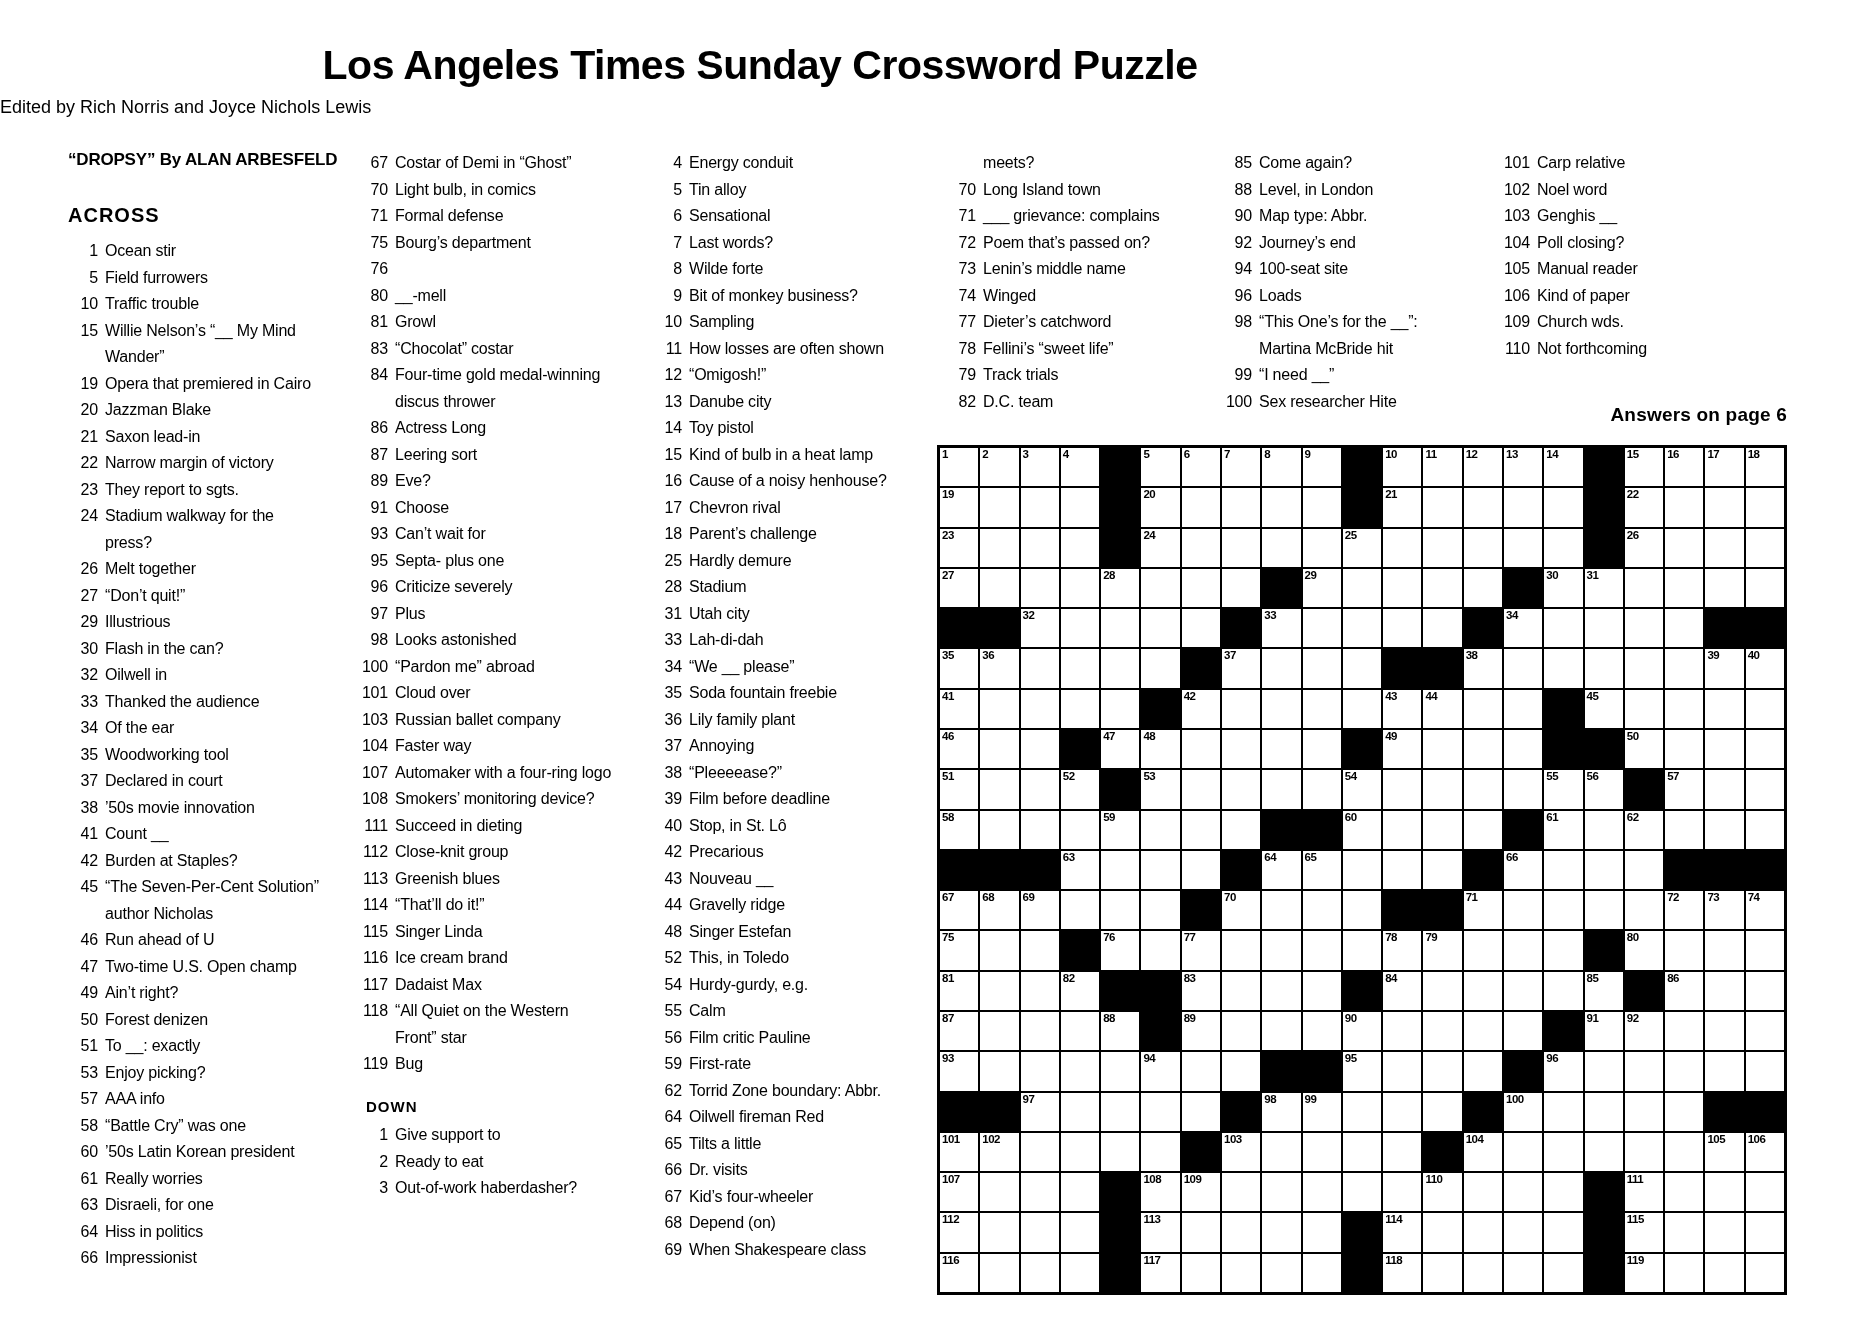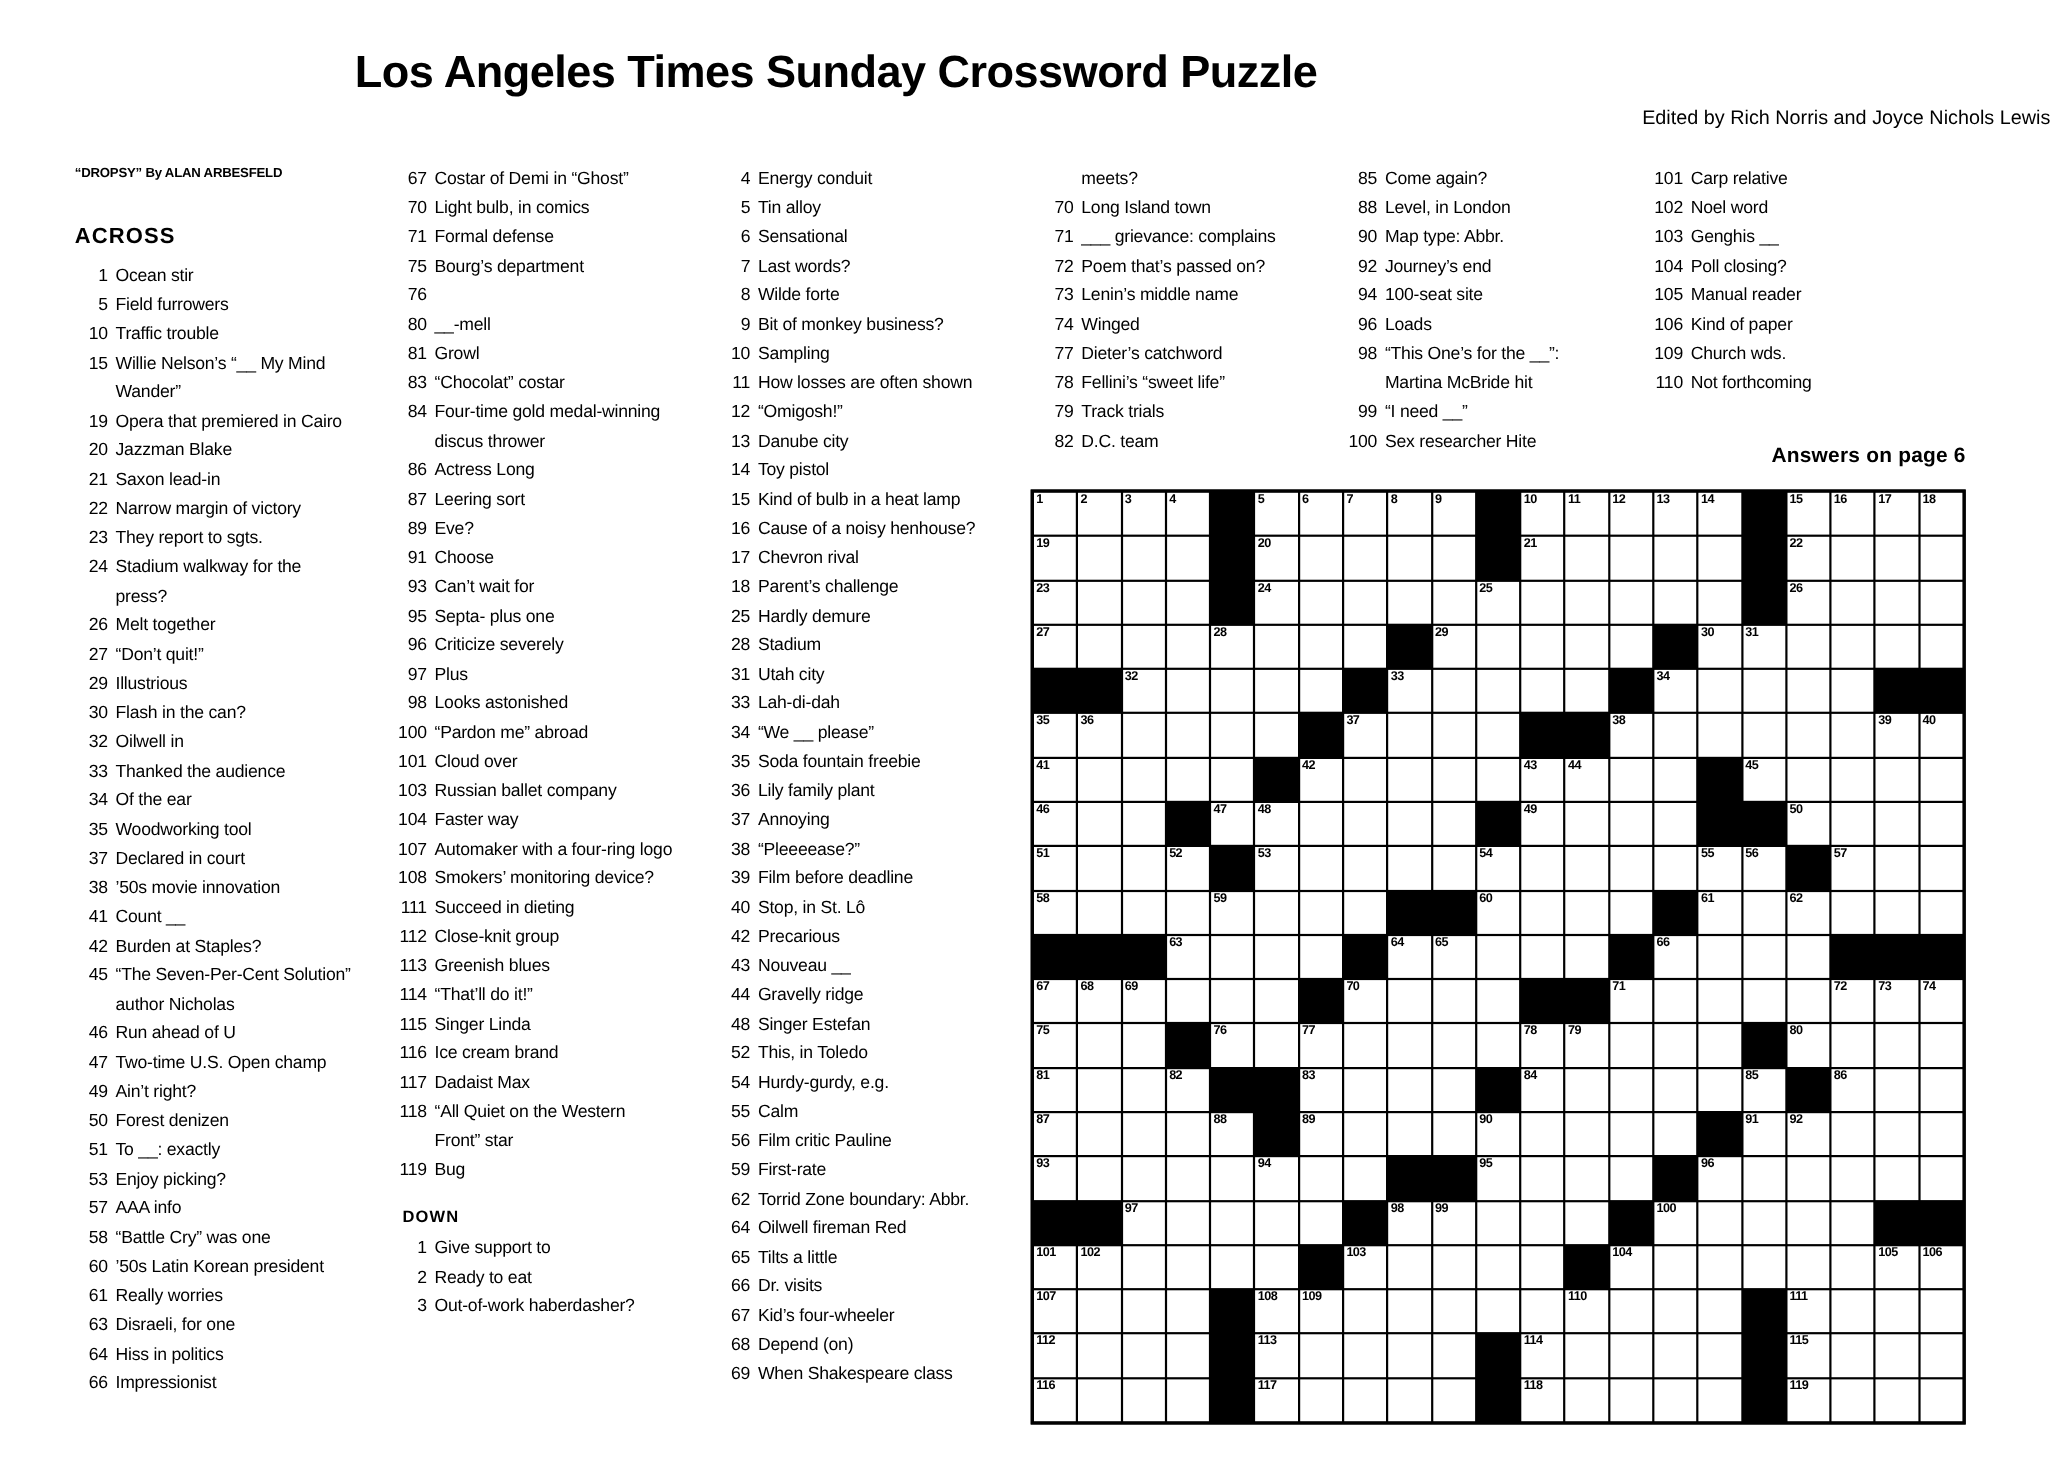--- a/index.html
+++ b/index.html
@@ -1,20 +1,20 @@
 <!DOCTYPE html>
 <html><head>
 <meta charset="utf-8">
 <title>Los Angeles Times Sunday Crossword Puzzle</title>
 <style>
   html,body{margin:0;padding:0;background:#fff}
   body{width:1864px;height:1342px;position:relative;font-family:"Liberation Sans",sans-serif;color:#000;overflow:hidden}
   .title{position:absolute;top:42px;left:0;width:1520px;text-align:center;font-size:41px;font-weight:700;letter-spacing:-0.5px;white-space:nowrap}
-  .subtitle{position:absolute;top:97px;left:0;width:1864px;text-align:right;font-size:18px}
-  .byline{position:absolute;left:68px;top:150px;font-size:12px;font-weight:700;letter-spacing:-0.2px}
+  .subtitle{position:absolute;top:97px;left:0;width:1864px;text-align:left;font-size:18px}
+  .byline{position:absolute;left:68px;top:150px;font-size:17px;font-weight:700;letter-spacing:-0.2px}
   .across-header{position:absolute;left:68px;top:204px;font-size:20px;font-weight:700;letter-spacing:1px}
   .clue-col{position:absolute;font-size:16px;letter-spacing:-0.2px;line-height:26.5px}
   #cluecol1{left:68px;top:238px;width:252px}
   #cluecol2{left:358px;top:150px;width:254px}
   #cluecol3{left:652px;top:150px;width:254px}
   #cluecol4{left:946px;top:150px;width:254px}
   #cluecol5{left:1222px;top:150px;width:250px}
   #cluecol6{left:1500px;top:150px;width:280px}
   .clue{display:flex}
   .clue .n{flex:0 0 30px;text-align:right;margin-right:7px}

